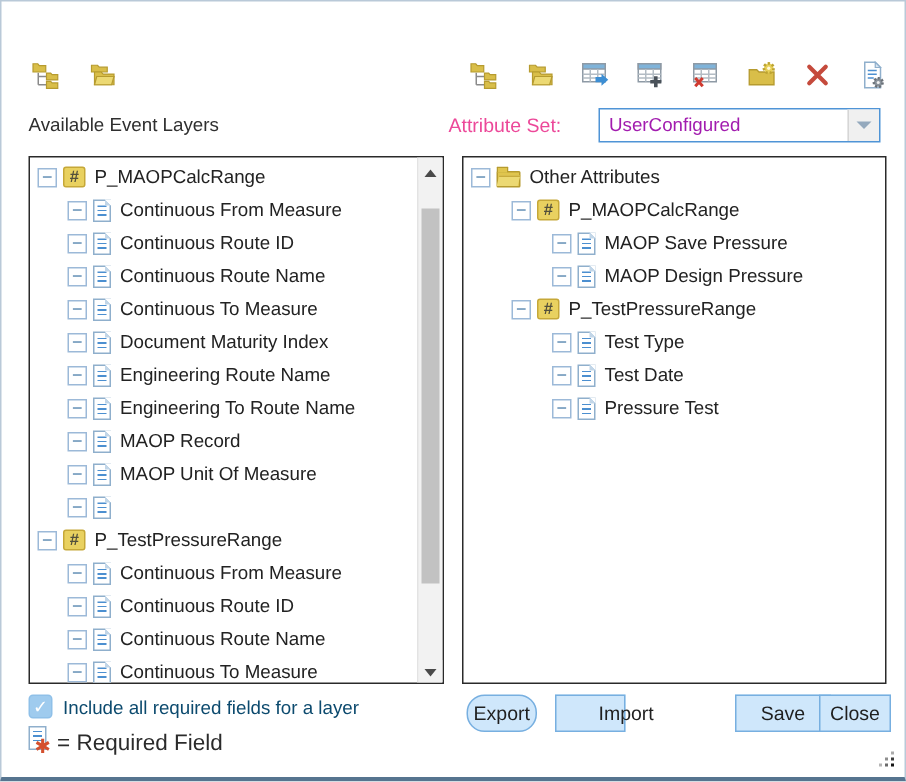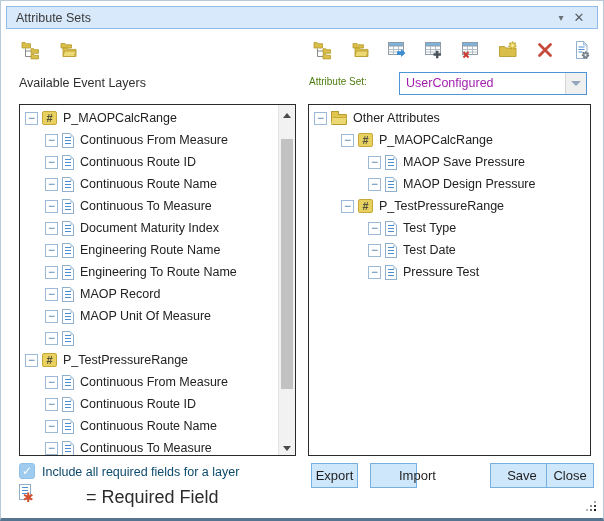--- a/index.html
+++ b/index.html
@@ -20,21 +20,21 @@
   .tb-btn.caret{font-size:10px;color:#6b7076;}
   
   .toolbar{position:absolute;left:18px;right:10px;top:37px;height:27px;}
   .icon-group{position:absolute;top:0;display:flex;gap:14px;}
   .icon-group.left{left:0;}
   .icon-group.right{right:0;}
   .tool{width:23px;height:24px;display:flex;align-items:center;justify-content:center;}
   
   .heading{position:absolute;font-size:12.5px;color:#2f2f2f;}
   .heading.left{left:18px;top:75px;}
-  .combo-label{position:absolute;left:308px;top:75px;font-size:10px;color:#4d7c0f;}
+  .combo-label{position:absolute;left:298px;top:75px;font-size:13px;color:#ec4899;}
   .combo{position:absolute;left:398px;top:71px;width:188px;height:23px;border:1px solid #4f94d6;background:#fff;}
   .combo-value{position:absolute;left:6px;top:3px;font-size:12.5px;color:#a21caf;}
   .combo-btn{position:absolute;right:0;top:0;bottom:0;width:21px;background:#f0f0f0;border-left:1px solid #d6d6d6;}
   .combo-btn::after{content:"";position:absolute;left:5px;top:8px;border:5px solid transparent;border-top:5px solid #94a9bd;}
   
   .panel{position:absolute;top:103px;height:352px;border:1px solid #2a2a2a;background:#fff;overflow:hidden;}
   .panel.lp{left:18px;width:277px;}
   .panel.rp{left:307px;width:283px;}
   .tree{position:absolute;left:0;top:2px;right:17px;}
   .panel.rp .tree{right:0;}
@@ -69,42 +69,37 @@
   .sb-arrow.down::after{top:6px;border-top:5px solid #4a4a4a;}
   .sb-thumb{position:absolute;left:2px;right:2px;top:34px;height:250px;background:#c2c2c2;}
   
   .checkbox{position:absolute;left:18px;top:462px;width:16px;height:16px;background:#9fcbee;border:1px solid #8fc0e8;
     border-radius:3px;color:#fff;font-size:12px;line-height:15px;text-align:center;font-weight:bold;}
   .chk-label{position:absolute;left:41px;top:464px;font-size:12.5px;color:#0c4a6e;}
   .req-icon{position:absolute;left:18px;top:483px;width:12px;height:16px;background:#fff;border:1px solid #8fafcc;}
   .req-icon::before{content:"";position:absolute;left:2px;right:2px;top:2px;height:7px;
     background:repeating-linear-gradient(to bottom,#4c8fd0 0 1px,transparent 1px 3px);}
   .req-star{position:absolute;left:22px;top:489px;font-size:13px;color:#d4502e;font-weight:bold;}
-  .req-label{position:absolute;left:37px;top:486px;font-size:18px;color:#2b2b2b;margin-left:48px;}
+  .req-label{position:absolute;left:37px;top:486px;font-size:15px;color:#2b2b2b;}
   .btn{
     position:absolute;top:462px;height:25px;background:#cfe7fb;border:1px solid #77afe0;
     font-family:"Liberation Sans",sans-serif;font-size:13px;color:#1f1f1f;text-align:center;line-height:23px;
   }
-  .btn.export{left:310px;width:47px;} .btn.import{left:369px;width:47px;padding-left:28px;}
+  .btn.export{left:310px;width:47px;border-radius:12px;} .btn.import{left:369px;width:47px;padding-left:28px;}
   .btn.save{left:489px;width:64px;} .btn.close{left:545px;width:48px;}
   .grip{position:absolute;right:5px;bottom:5px;width:12px;height:12px;}
   .grip::after{content:"";position:absolute;left:0;top:0;width:2px;height:2px;
     box-shadow:8px 0 0 #ababab,4px 4px 0 #8f8f8f,8px 4px 0 #3d3d3d,0 8px 0 #b5b5b5,4px 8px 0 #6a6a6a,8px 8px 0 #141414;}
   svg{display:block;}
 </style>
 </head>
 <body>
 
 <div class="window">
 
-  <div class="titlebar">
-    <span class="title">Attribute Sets</span>
-    <span class="tb-btn caret">▾</span>
-    <span class="tb-btn">✕</span>
-  </div>
 
   <div class="toolbar">
     <div class="icon-group left">
       <span class="tool">
         <svg width="20" height="20" viewBox="0 0 20 20">
           <path d="M4.5 8.5 v8 M4.5 11 h5.5 M4.5 16.5 h5.5" stroke="#8a8a8a" fill="none"></path>
           <path d="M1 2.5 h3.2 l1 1.2 h4.3 v4.3 h-8.5z" fill="#d9be49" stroke="#b69b2f" stroke-width=".8"></path>
           <path d="M10 8.7 h2.8 l.9 1 h3.8 v3.6 h-7.5z" fill="#d9be49" stroke="#b69b2f" stroke-width=".8"></path>
           <path d="M10 14.3 h2.8 l.9 1 h3.8 v3.6 h-7.5z" fill="#d9be49" stroke="#b69b2f" stroke-width=".8"></path>
         </svg>

